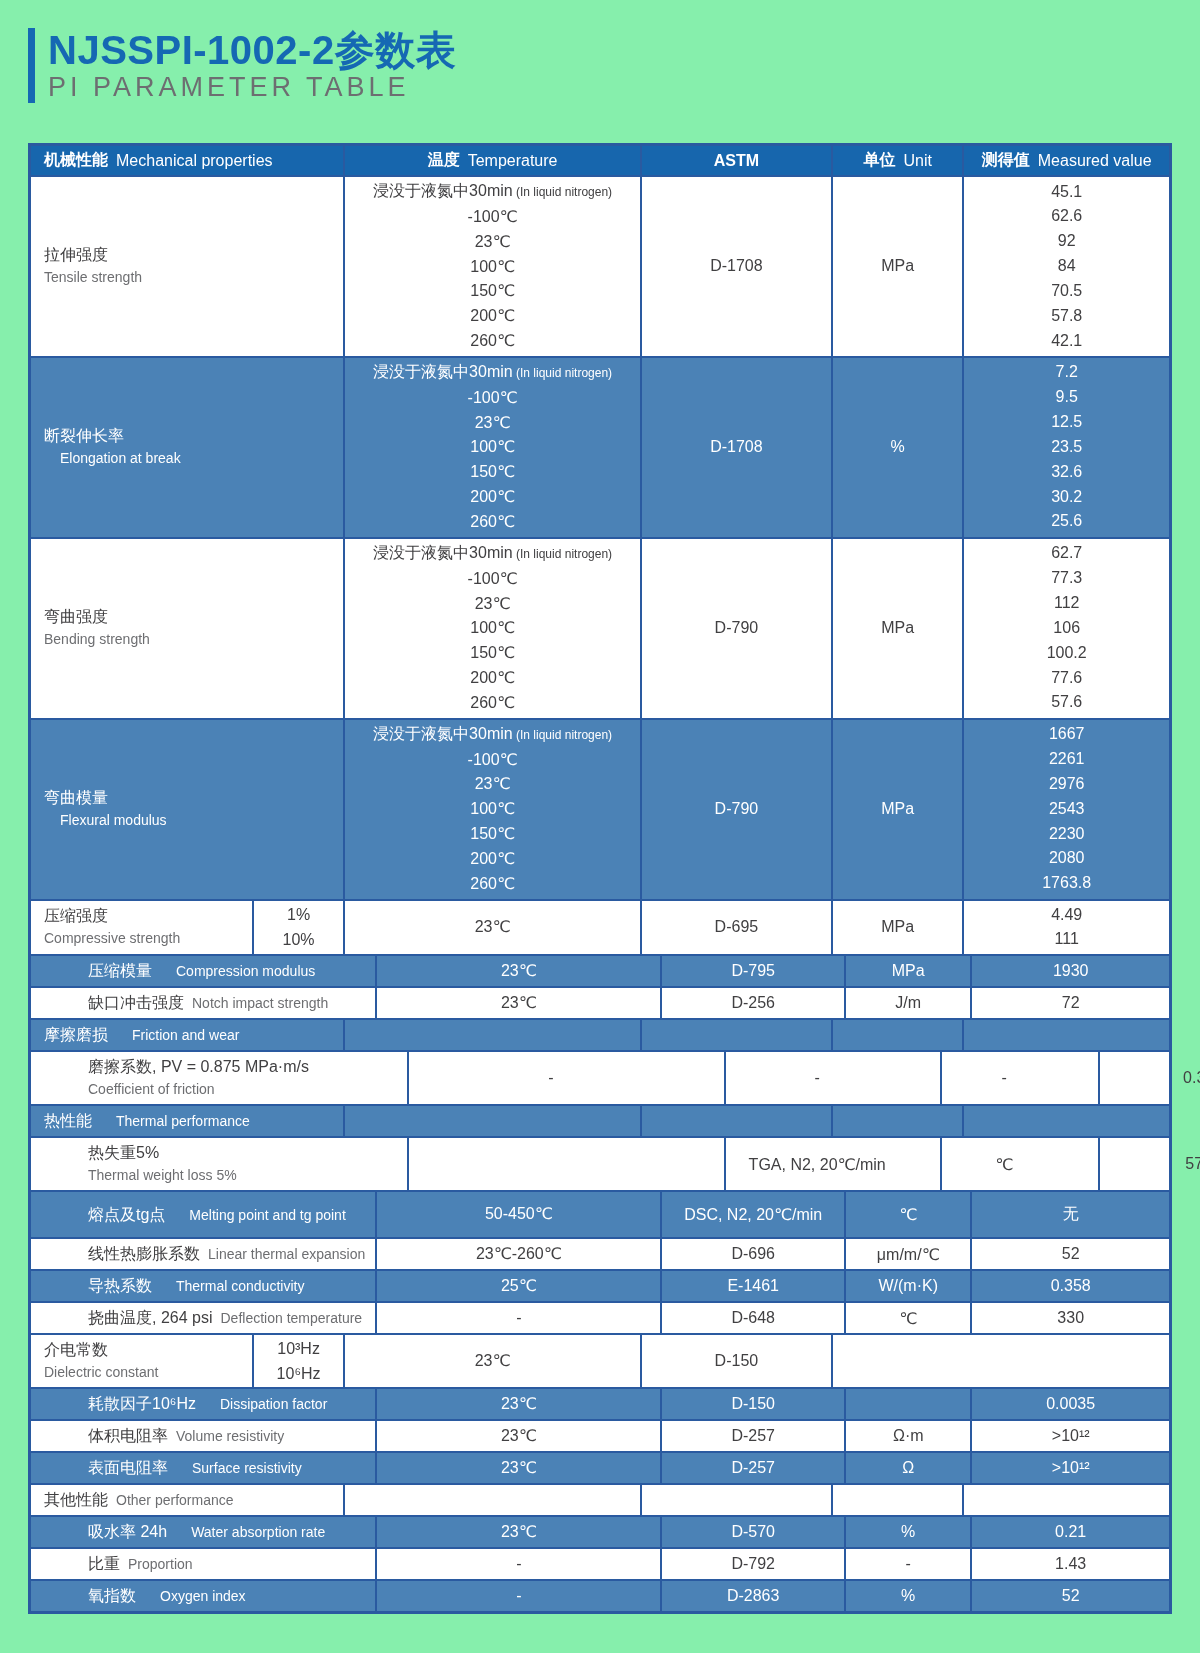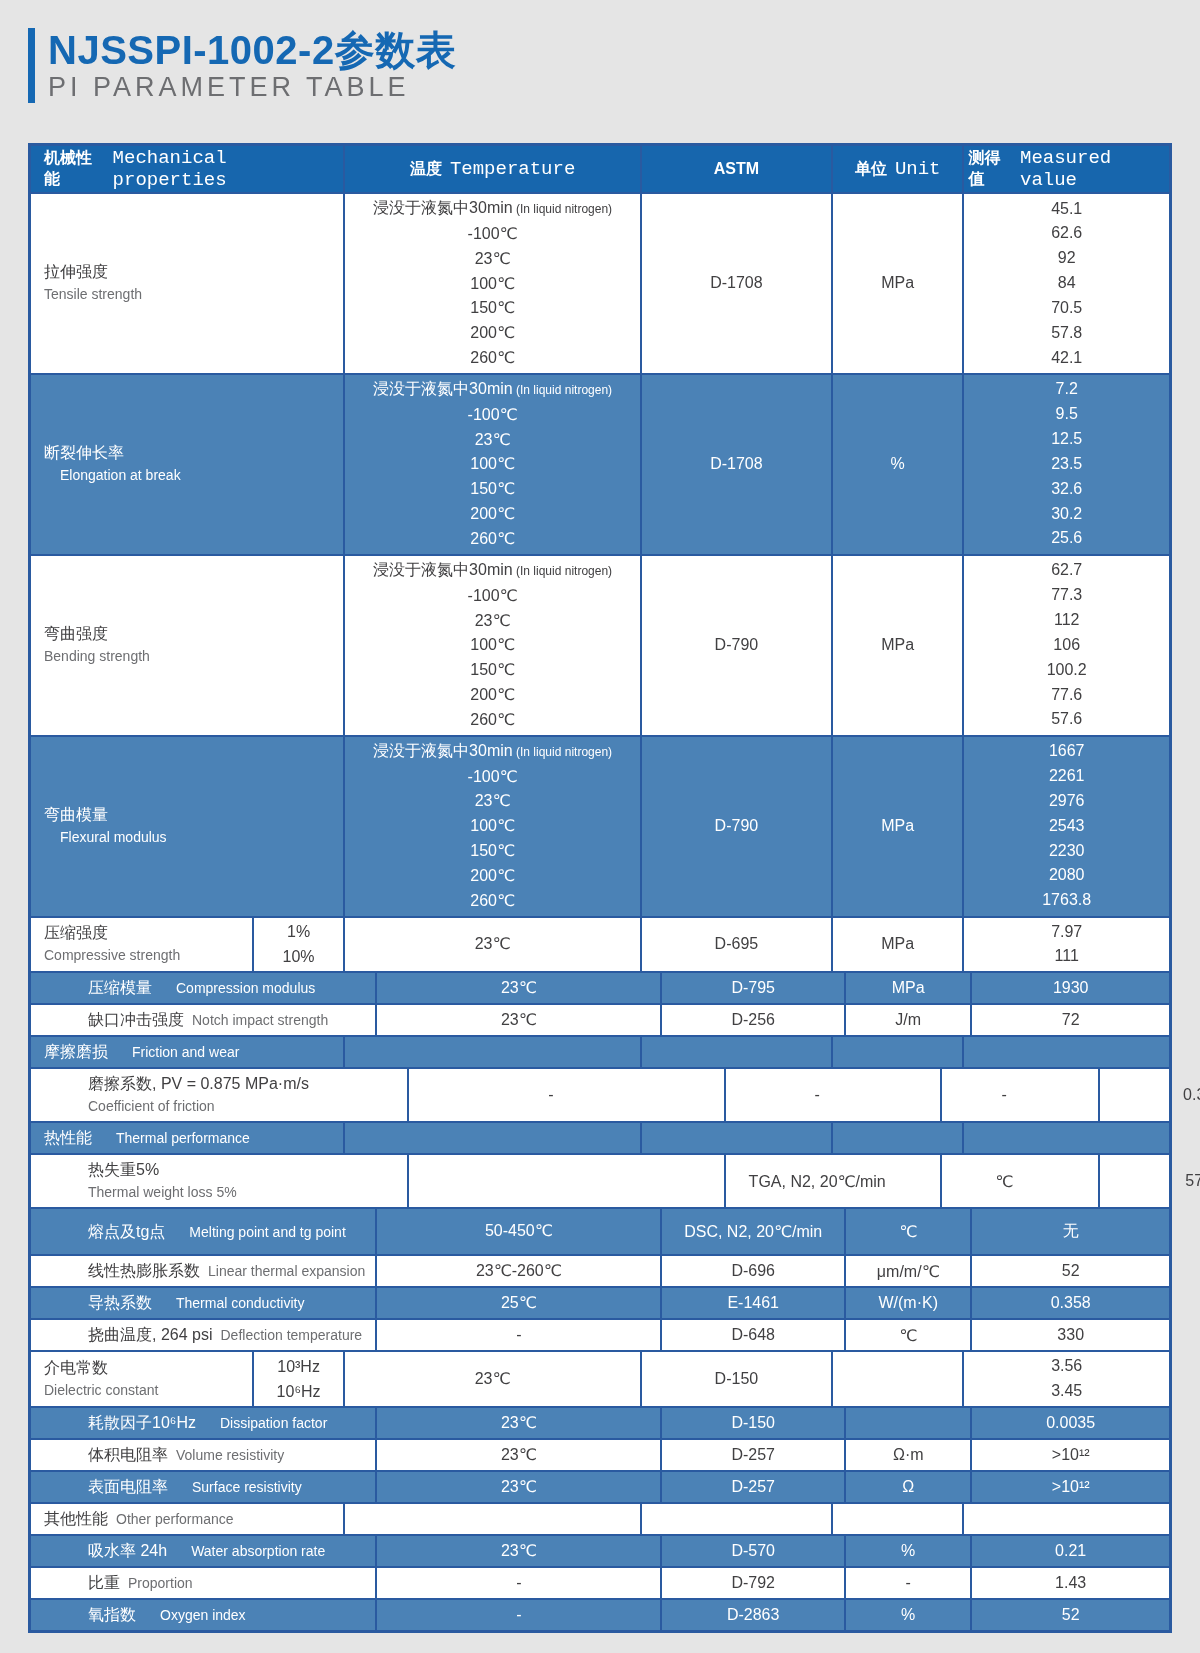--- a/index.html
+++ b/index.html
@@ -9,21 +9,21 @@
     --title-blue:#1568b3;
     --en-gray:#6d6e71;
     --text-dark:#414042;
   }
   *{margin:0;padding:0;box-sizing:border-box;}
   html,body{background:#ffffff;}
   body{
     font-family:"Liberation Sans","DejaVu Sans",sans-serif;
     color:var(--text-dark);
   }
-  .page{width:1200px;height:1653px;padding:28px;overflow:hidden;background:#e5e5e5;}
+  .page{width:1200px;height:1653px;padding:28px;overflow:hidden;background:#86efac;}
 
   
   .title-block{display:flex;align-items:stretch;margin-bottom:40px;}
   .title-bar{width:7px;background:var(--title-blue);margin-right:13px;}
   .title-text h1{
     font-size:40px;line-height:44px;font-weight:700;color:var(--title-blue);letter-spacing:0.5px;
   }
   .subtitle{
     font-size:27px;line-height:31px;color:var(--en-gray);letter-spacing:4px;font-weight:400;
   }
@@ -38,21 +38,21 @@
   #rows .trow{border-top:2px solid var(--border);}
   .trow.bg-blue{background:var(--row-blue);color:#fff;}
   .trow.bg-white{background:#fff;color:var(--text-dark);}
   .trow > .cell:not(:first-child){border-left:2px solid var(--border);}
 
   
   .thead{background:var(--header-bg);color:#fff;min-height:29px;}
   .thead .cell{display:flex;align-items:center;justify-content:center;gap:8px;padding:1px 4px;}
   .thead .cell.left{justify-content:flex-start;padding-left:13px;}
   .thead .zh{font-size:16px;font-weight:700;}
-  .thead .en{font-size:19px;color:#fff;font-family:Liberation Mono, monospace;}
+  .thead .en{font-size:16px;color:#fff;}
 
   
   .cell{min-width:0;}
   .c-label{display:flex;align-items:center;padding:3px 6px 3px 13px;}
   .labwrap{display:flex;flex-direction:column;line-height:23px;}
   .c-label.inline .labwrap{flex-direction:row;align-items:baseline;gap:8px;flex-wrap:wrap;}
   .zh{font-size:16px;}
   .en{font-size:14px;color:var(--en-gray);}
   .bg-blue .en{color:#fff;margin-left:16px;}
   .c-mid{display:flex;flex-direction:column;justify-content:center;align-items:center;text-align:center;padding:2px 4px;font-size:16px;}
@@ -230,21 +230,21 @@
               <div class="sline">1%</div>
               <div class="sline">10%</div>
             </div>
           </div>
           <div class="cell c-mid">
             <div class="tline">23℃</div>
           </div>
           <div class="cell c-mid">D-695</div>
           <div class="cell c-mid">MPa</div>
           <div class="cell c-mid">
-            <div class="vline">7.97</div>
+            <div class="vline">4.49</div>
             <div class="vline">111</div>
           </div>
         </div>
         <div class="trow bg-blue kind-single">
           <div class="cell c-label inline">
             <div class="labwrap">
               <span class="zh">压缩模量</span>
               <span class="en">Compression modulus</span>
             </div>
           </div>
@@ -402,24 +402,20 @@
             <div class="sub-cell">
               <div class="sline">10³Hz</div>
               <div class="sline">10⁶Hz</div>
             </div>
           </div>
           <div class="cell c-mid">
             <div class="tline">23℃</div>
           </div>
           <div class="cell c-mid">D-150</div>
           <div class="cell c-mid"></div>
-          <div class="cell c-mid">
-            <div class="vline">3.56</div>
-            <div class="vline">3.45</div>
-          </div>
         </div>
         <div class="trow bg-blue kind-single">
           <div class="cell c-label inline">
             <div class="labwrap">
               <span class="zh">耗散因子10⁶Hz</span>
               <span class="en">Dissipation factor</span>
             </div>
           </div>
           <div class="cell c-mid">
             <div class="tline">23℃</div>

